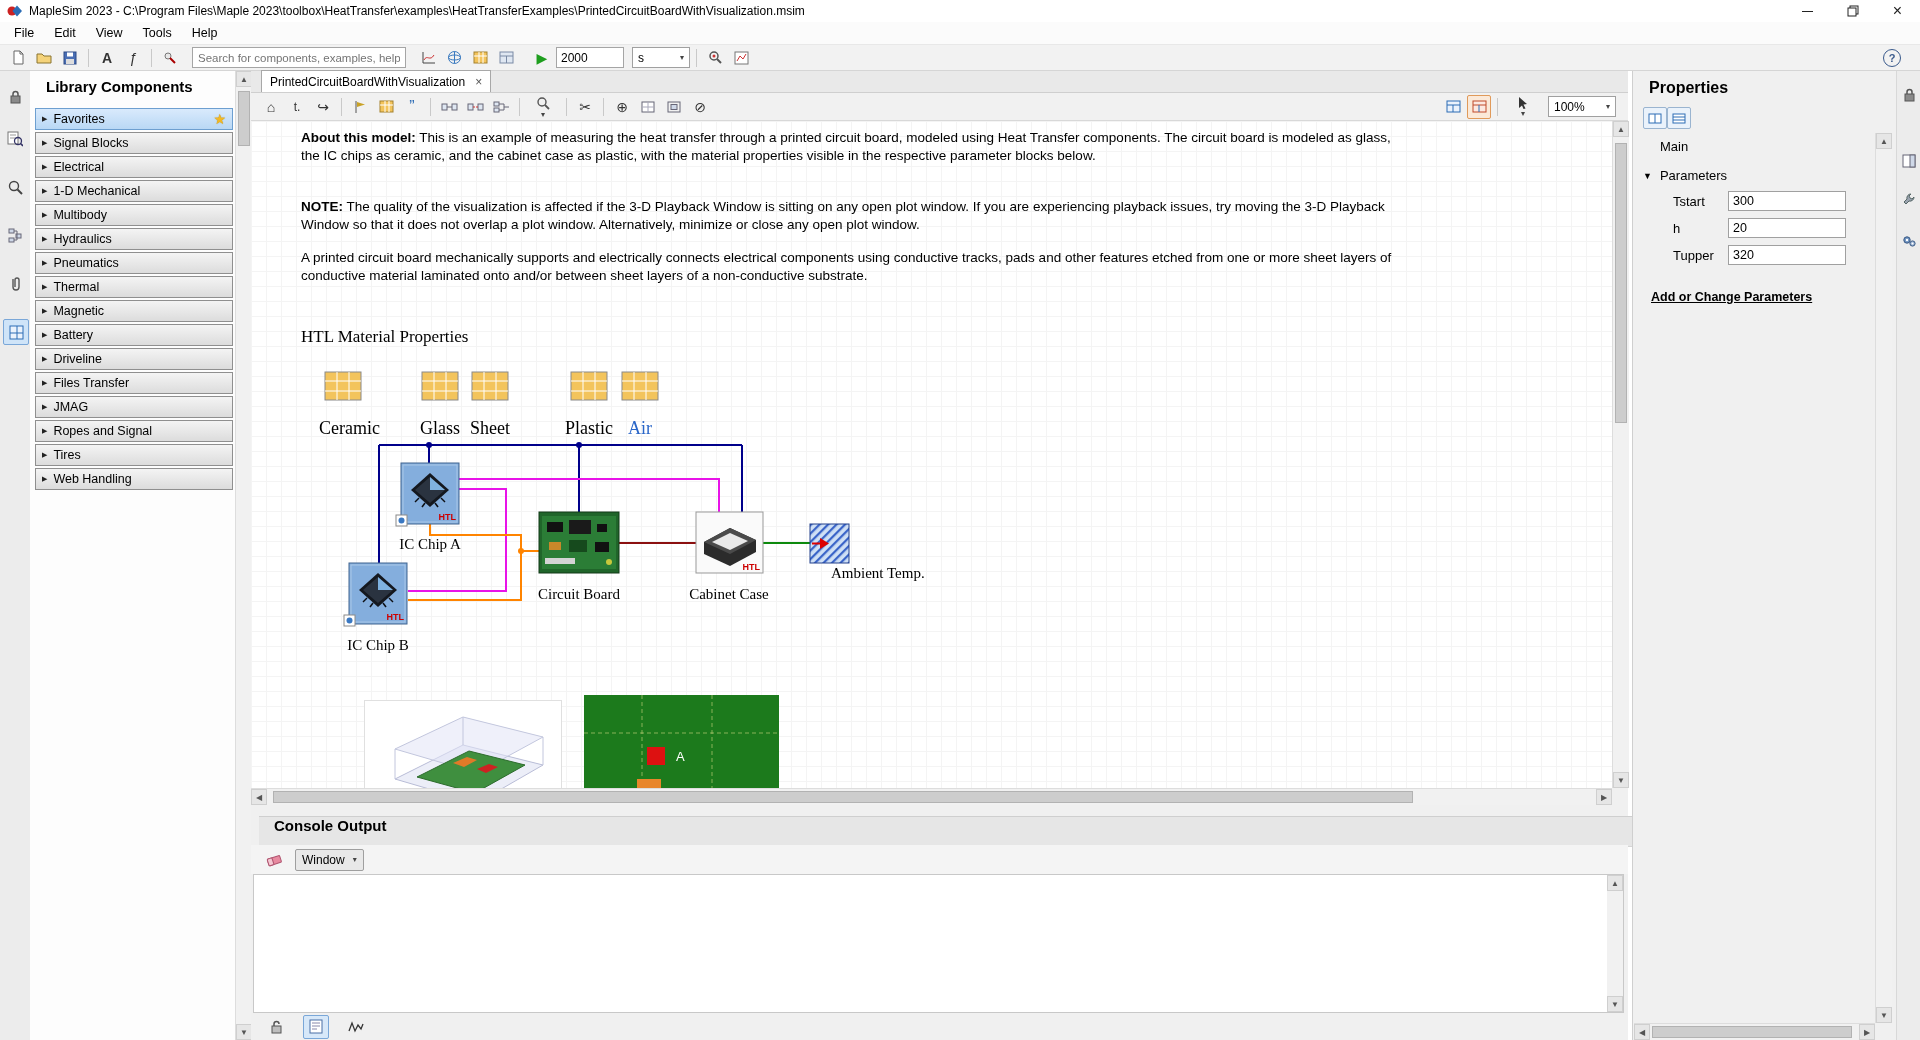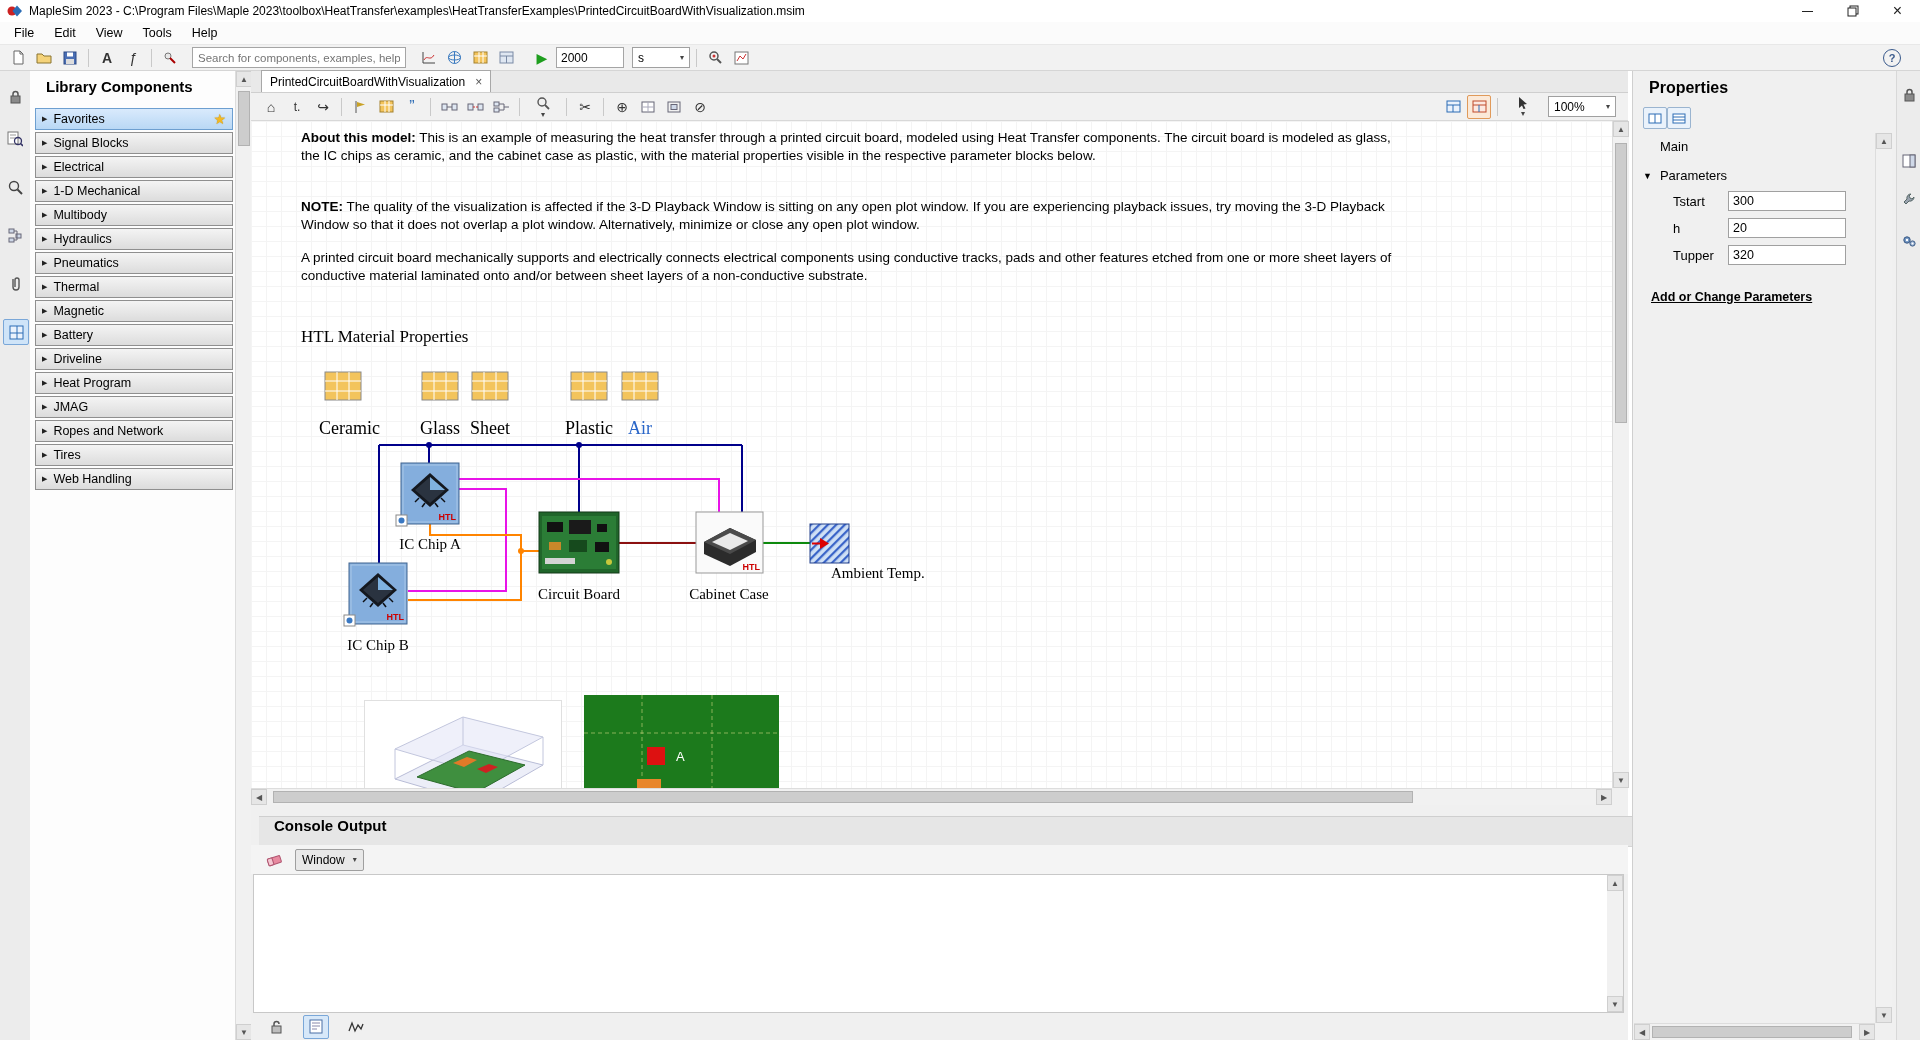--- a/index.html
+++ b/index.html
@@ -312,29 +312,29 @@
     <div class="lib-row" style="top:253px">
       <span class="lib-arrow">▶</span>
       <span>Battery</span>
     </div>
     <div class="lib-row" style="top:277px">
       <span class="lib-arrow">▶</span>
       <span>Driveline</span>
     </div>
     <div class="lib-row" style="top:301px">
       <span class="lib-arrow">▶</span>
-      <span>Heat Program</span>
+      <span>Files Transfer</span>
     </div>
     <div class="lib-row" style="top:325px">
       <span class="lib-arrow">▶</span>
       <span>JMAG</span>
     </div>
     <div class="lib-row" style="top:349px">
       <span class="lib-arrow">▶</span>
-      <span>Ropes and Network</span>
+      <span>Ropes and Signal</span>
     </div>
     <div class="lib-row" style="top:373px">
       <span class="lib-arrow">▶</span>
       <span>Tires</span>
     </div>
     <div class="lib-row" style="top:397px">
       <span class="lib-arrow">▶</span>
       <span>Web Handling</span>
     </div>
   </div>

